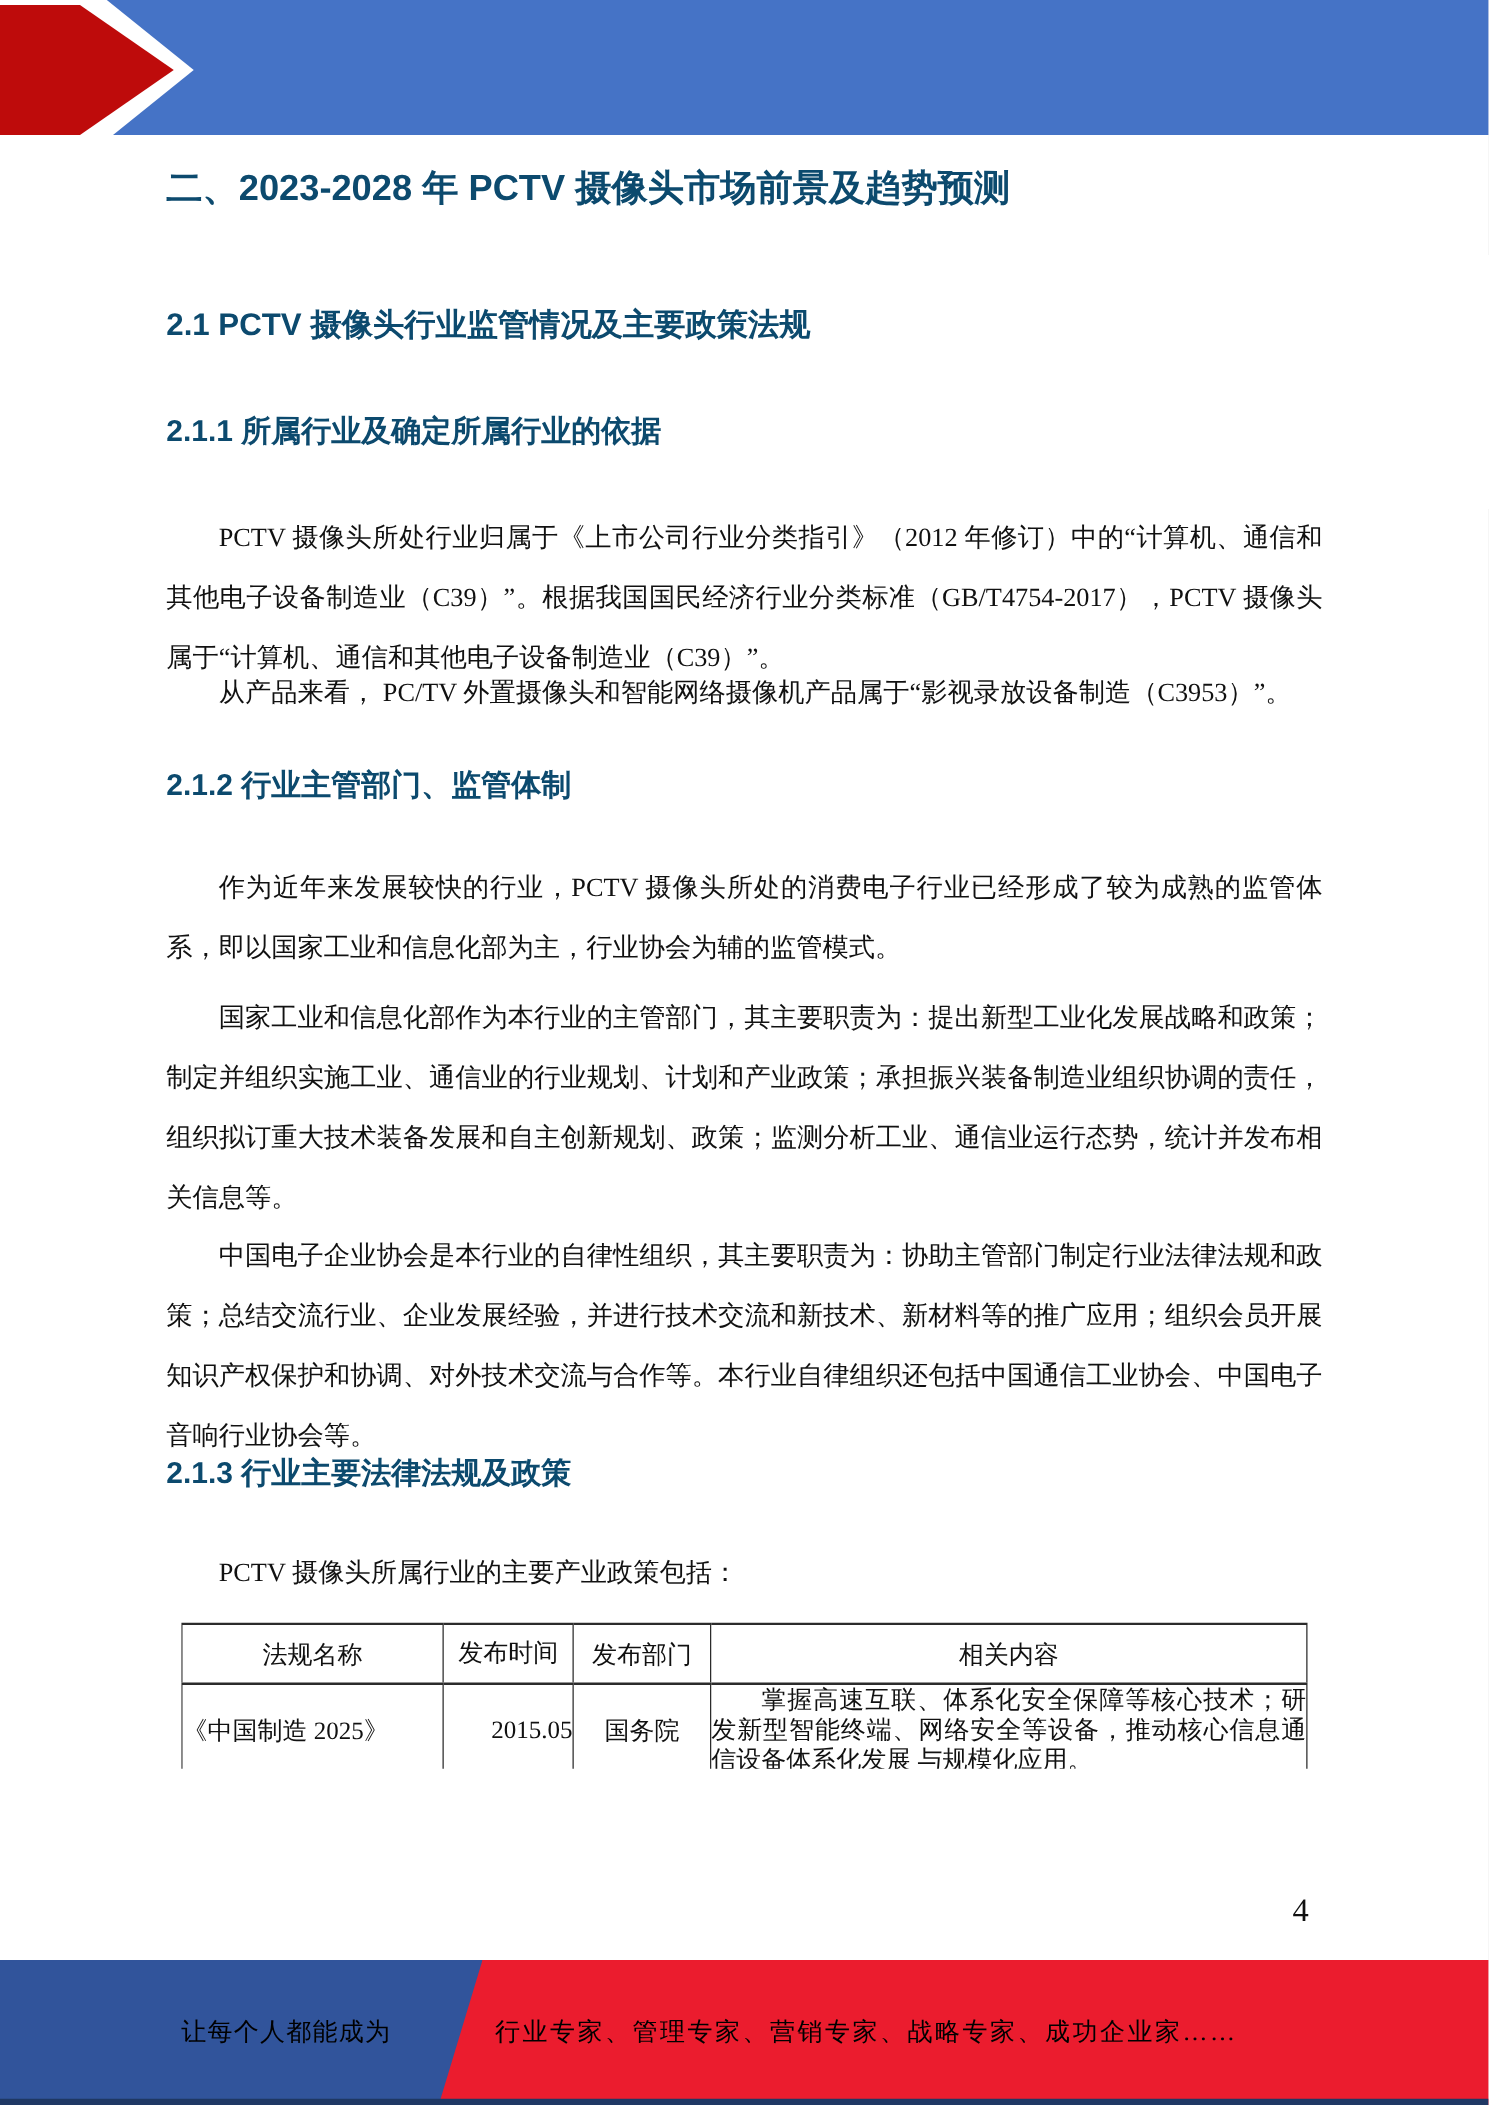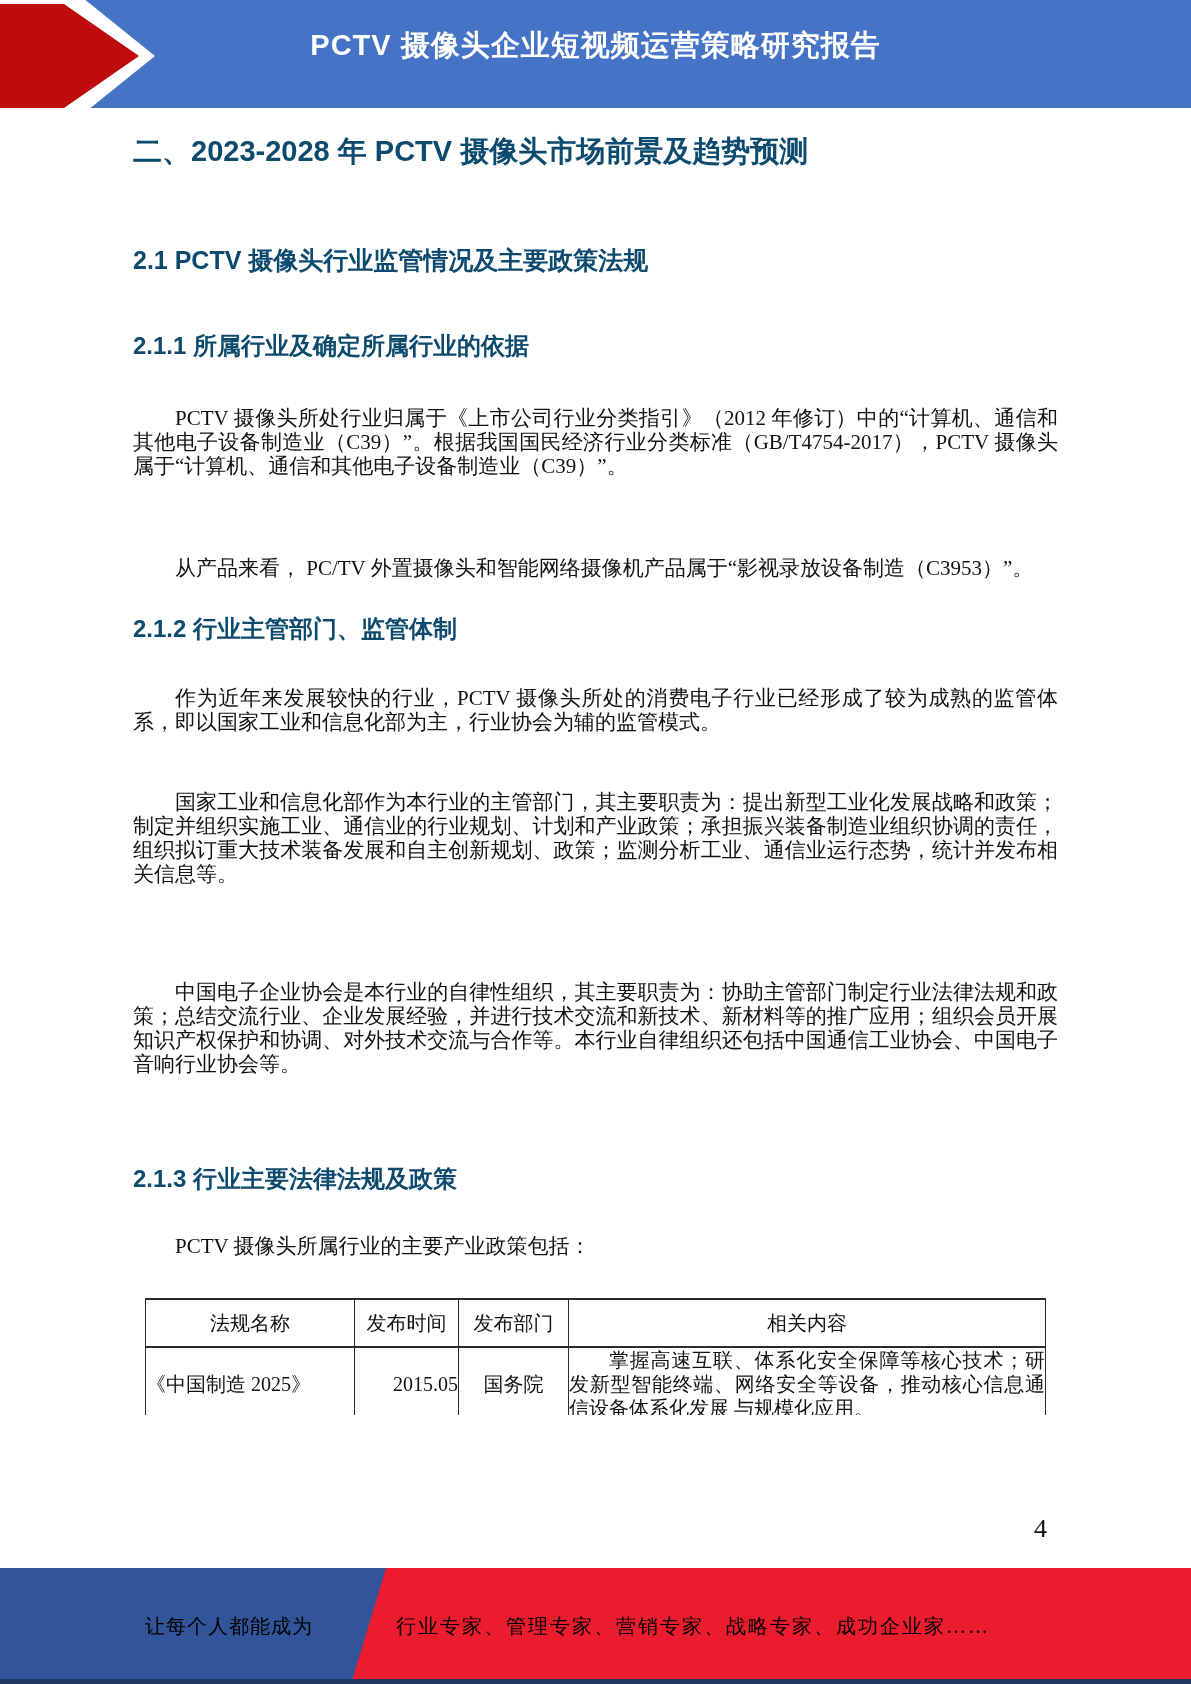--- a/index.html
+++ b/index.html
@@ -20,21 +20,21 @@
   .h-chapter,.h-section,.h-sub{
     position:absolute;left:133px;width:930px;
     font-family:"Liberation Sans","DejaVu Sans",sans-serif;font-weight:bold;color:#0c4a6e;
   }
   .h-chapter{font-size:29px;line-height:36px;}
   .h-section{font-size:25px;line-height:32px;}
   .h-sub{font-size:24px;line-height:31px;}
   
   .para{
     position:absolute;left:133px;width:925px;
-    font-size:21px;line-height:24px;text-align:justify;text-indent:2em;color:#111;
+    font-size:21px;line-height:48px;text-align:justify;text-indent:2em;color:#111;
   }
   
   .table-wrap{position:absolute;left:145px;top:1298px;width:902px;height:117px;overflow:hidden;}
   table.policy{border-collapse:collapse;width:900px;table-layout:fixed;}
   table.policy td,table.policy th{
     border:1.5px solid #2b2b2b;font-weight:normal;font-size:20px;color:#111;
     padding:0;vertical-align:middle;
   }
   table.policy tr.head th{height:46px;text-align:center;border-top:2px solid #2b2b2b;border-bottom:2.5px solid #2b2b2b;}
   .clip-cell{height:46px;overflow:hidden;line-height:32px;padding-top:7px;box-sizing:border-box;}
@@ -64,29 +64,28 @@
 </head>
 <body>
 
 <div id="page">
 
   <div class="banner">
     <svg width="220" height="108" viewBox="0 0 220 108">
       <polygon points="0,-6 78,-6 155,56 78,118 0,118" fill="#ffffff"></polygon>
       <polygon points="0,4 64,4 139,56 64,108 0,108" fill="#BE0B0B"></polygon>
     </svg>
-    <div class="banner-title">PCTV 摄像头企业短视频运营策略研究报告</div>
   </div>
 
   <div class="h-chapter" style="top:133px;">二、2023-2028 年 PCTV 摄像头市场前景及趋势预测</div>
   <div class="h-section" style="top:244px;">2.1 PCTV 摄像头行业监管情况及主要政策法规</div>
   <div class="h-sub" style="top:330px;">2.1.1 所属行业及确定所属行业的依据</div>
 
   <div class="para" style="top:406px;">PCTV 摄像头所处行业归属于《上市公司行业分类指引》（2012 年修订）中的“计算机、通信和其他电子设备制造业（C39）”。根据我国国民经济行业分类标准（GB/T4754-2017），PCTV 摄像头属于“计算机、通信和其他电子设备制造业（C39）”。</div>
-  <div class="para" style="top:556px;">从产品来看， PC/TV 外置摄像头和智能网络摄像机产品属于“影视录放设备制造（C3953）”。</div>
+  <div class="para" style="top:530px;">从产品来看， PC/TV 外置摄像头和智能网络摄像机产品属于“影视录放设备制造（C3953）”。</div>
 
   <div class="h-sub" style="top:613px;">2.1.2 行业主管部门、监管体制</div>
 
   <div class="para" style="top:686px;">作为近年来发展较快的行业，PCTV 摄像头所处的消费电子行业已经形成了较为成熟的监管体系，即以国家工业和信息化部为主，行业协会为辅的监管模式。</div>
   <div class="para" style="top:790px;">国家工业和信息化部作为本行业的主管部门，其主要职责为：提出新型工业化发展战略和政策；制定并组织实施工业、通信业的行业规划、计划和产业政策；承担振兴装备制造业组织协调的责任，组织拟订重大技术装备发展和自主创新规划、政策；监测分析工业、通信业运行态势，统计并发布相关信息等。</div>
   <div class="para" style="top:980px;">中国电子企业协会是本行业的自律性组织，其主要职责为：协助主管部门制定行业法律法规和政策；总结交流行业、企业发展经验，并进行技术交流和新技术、新材料等的推广应用；组织会员开展知识产权保护和协调、对外技术交流与合作等。本行业自律组织还包括中国通信工业协会、中国电子音响行业协会等。</div>
 
   <div class="h-sub" style="top:1163px;">2.1.3 行业主要法律法规及政策</div>
 
   <div class="para" style="top:1234px;">PCTV 摄像头所属行业的主要产业政策包括：</div>

